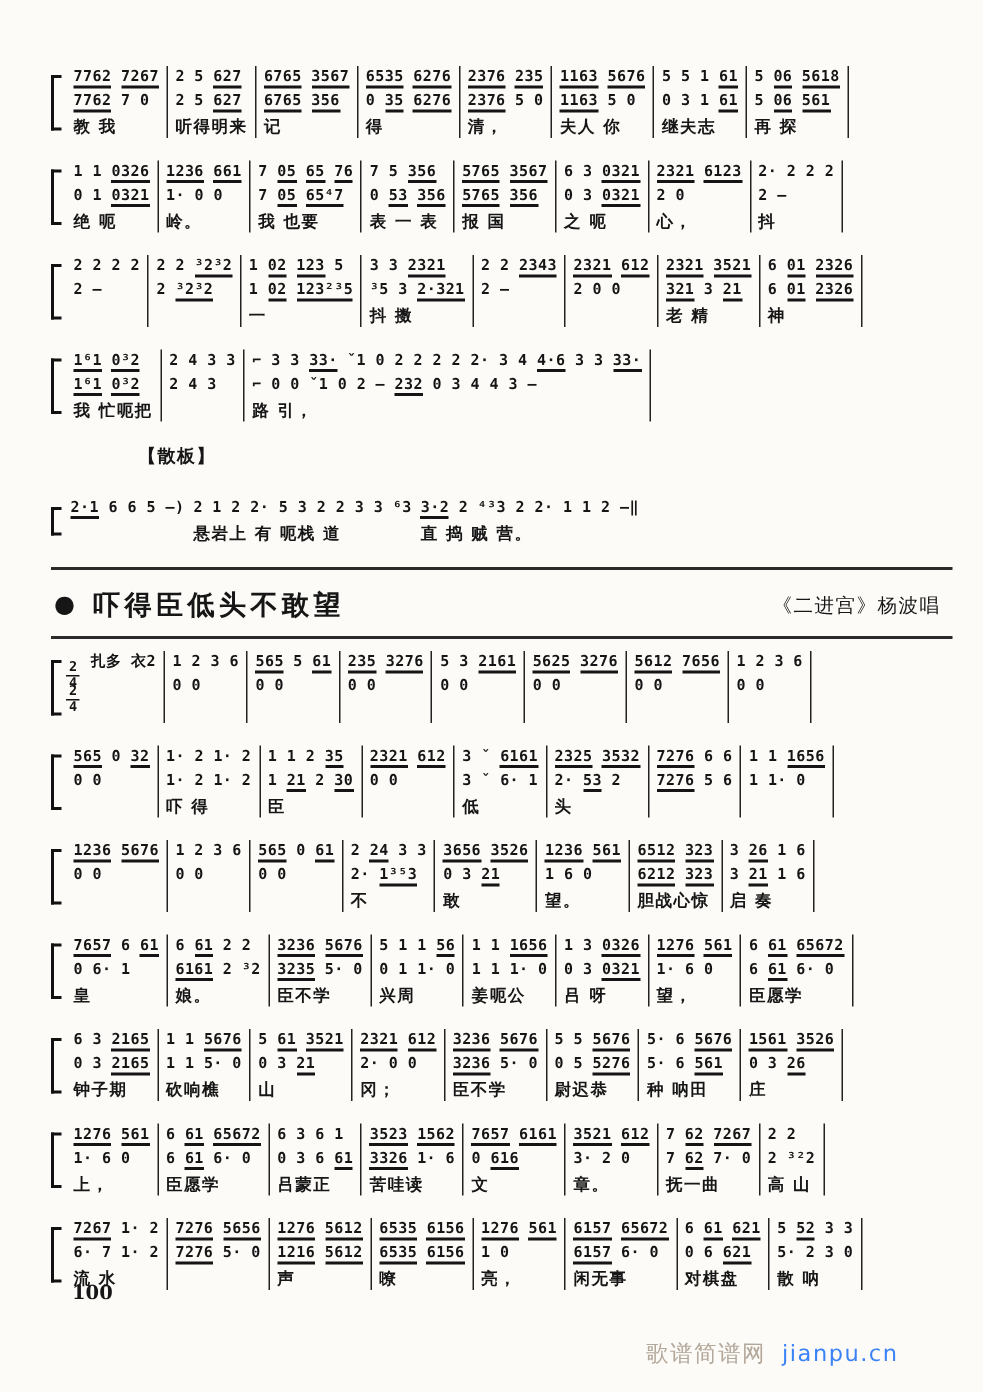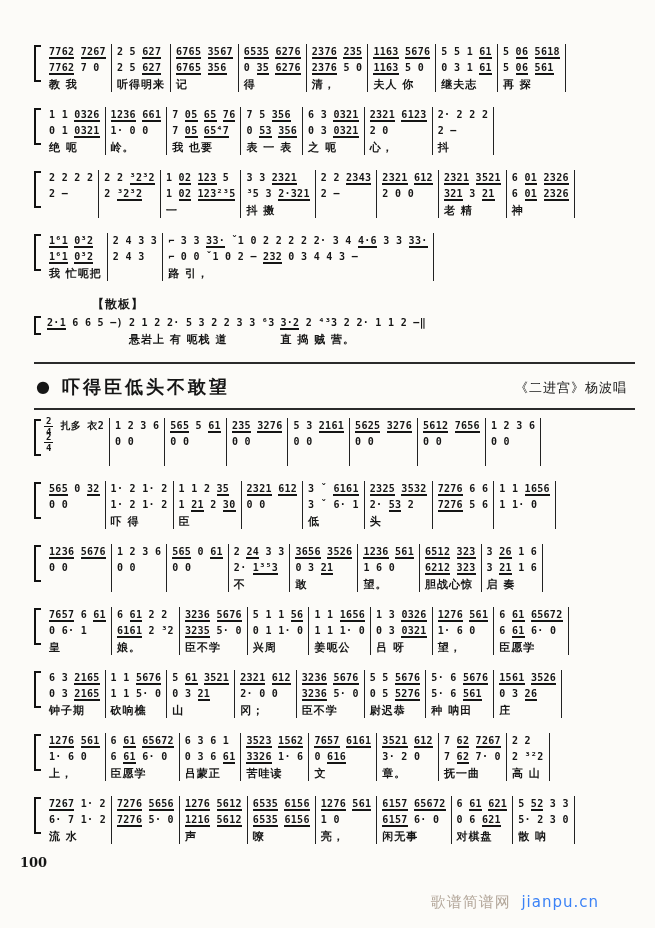--- a/index.html
+++ b/index.html
@@ -8,22 +8,22 @@
     width:655px;height:928px;
     background:#fcfbf8;
     box-sizing:border-box;
     padding:44px 14px 0 34px;
     overflow:hidden;
     color:#161616;
     font-family:"DejaVu Sans",sans-serif;
   }
   
   .system{margin-bottom:15px;}
-  .sys-label{font-size:12px;font-weight:700;margin:0 0 2px 58px;letter-spacing:1px;}
-  .sysrow{display:flex;align-items:flex-start;}
+  .sys-label{font-size:12px;font-weight:700;margin:0 0 18px 58px;letter-spacing:1px;}
+  .sysrow{display:flex;align-items:center;}
   .bracket{
     flex:none;width:5px;height:33px;
     border:2px solid #111;border-right:none;
     margin:1px 3px 0 0;
   }
   .bracket.single{height:15px;}
   .tscell{flex:none;display:flex;flex-direction:column;justify-content:flex-start;margin-right:2px;}
   .timesig{display:flex;flex-direction:column;align-items:center;font:700 9px/8px "DejaVu Sans Mono",monospace;height:16px;justify-content:center;}
   .timesig .tst{border-bottom:1px solid #111;padding:0 2px 1px 2px;margin-bottom:1px;}
   .measure{padding:0 5px;border-right:1.5px solid #222;}
@@ -37,21 +37,21 @@
     border-top:2px solid #2b2b2b;border-bottom:2px solid #2b2b2b;
     display:flex;align-items:baseline;justify-content:space-between;
     padding:11px 8px 9px 2px;margin:8px 6px 8px 0;
   }
   .title-left{display:flex;align-items:center;}
   .bullet{font-size:16px;margin-right:12px;line-height:20px;}
   .song-title{font-size:18px;font-weight:700;letter-spacing:3px;}
   .attribution{font-size:13px;font-family:"DejaVu Serif",serif;letter-spacing:1px;}
   .meter-label{font-size:12px;font-weight:700;margin:0 0 12px 0;letter-spacing:1px;}
   
-  .page-number{position:absolute;left:20px;bottom:58px;font:700 13px "DejaVu Serif",serif;margin-top:28px;}
+  .page-number{position:absolute;left:48px;bottom:58px;font:700 13px "DejaVu Serif",serif;margin-top:28px;}
   .watermark{position:absolute;right:56px;bottom:16px;font-size:15px;letter-spacing:1px;white-space:nowrap;}
   .wm-site{color:#b3a79a;}
   .wm-domain{color:#3b82f6;margin-left:5px;}
 </style>
 </head>
 <body>
 
 <div class="page">
 
   <div id="prev-song-systems">
@@ -115,20 +115,25 @@
           </div>
           <div class="measure">
             <div class="nline"><span class="nt">7</span> <span class="bg">05</span> <span class="bg">65</span> <span class="bg">76</span></div>
             <div class="nline"><span class="nt">7</span> <span class="bg">05</span> <span class="bg">65⁴7</span></div>
             <div class="lyric">我 也要</div>
           </div>
           <div class="measure">
             <div class="nline"><span class="nt">7</span> <span class="nt">5</span> <span class="bg">356</span></div>
             <div class="nline"><span class="nt">0</span> <span class="bg">53</span> <span class="bg">356</span></div>
             <div class="lyric">表 一 表</div>
+          </div>
+          <div class="measure">
+            <div class="nline"><span class="bg">5765</span> <span class="bg">3567</span></div>
+            <div class="nline"><span class="bg">5765</span> <span class="bg">356</span></div>
+            <div class="lyric">报 国</div>
           </div>
           <div class="measure">
             <div class="nline"><span class="nt">6</span> <span class="nt">3</span> <span class="bg">0321</span></div>
             <div class="nline"><span class="nt">0</span> <span class="nt">3</span> <span class="bg">0321</span></div>
             <div class="lyric">之 呃</div>
           </div>
           <div class="measure">
             <div class="nline"><span class="bg">2321</span> <span class="bg">6123</span></div>
             <div class="nline"><span class="nt">2</span> <span class="nt">0</span></div>
             <div class="lyric">心，</div>

